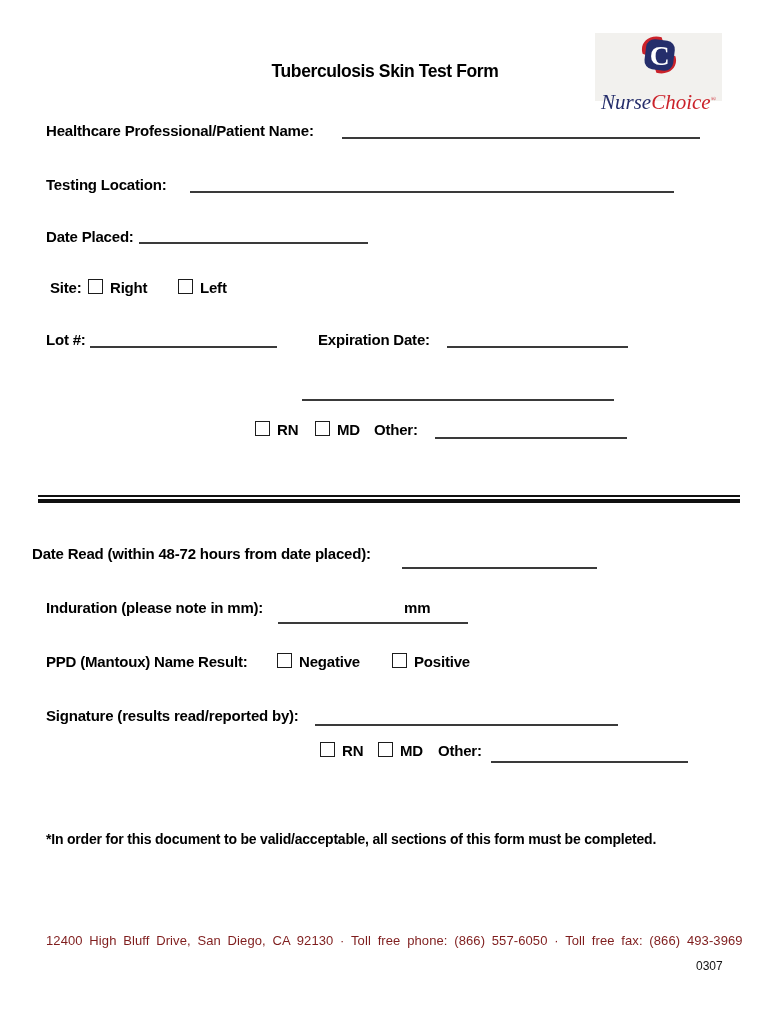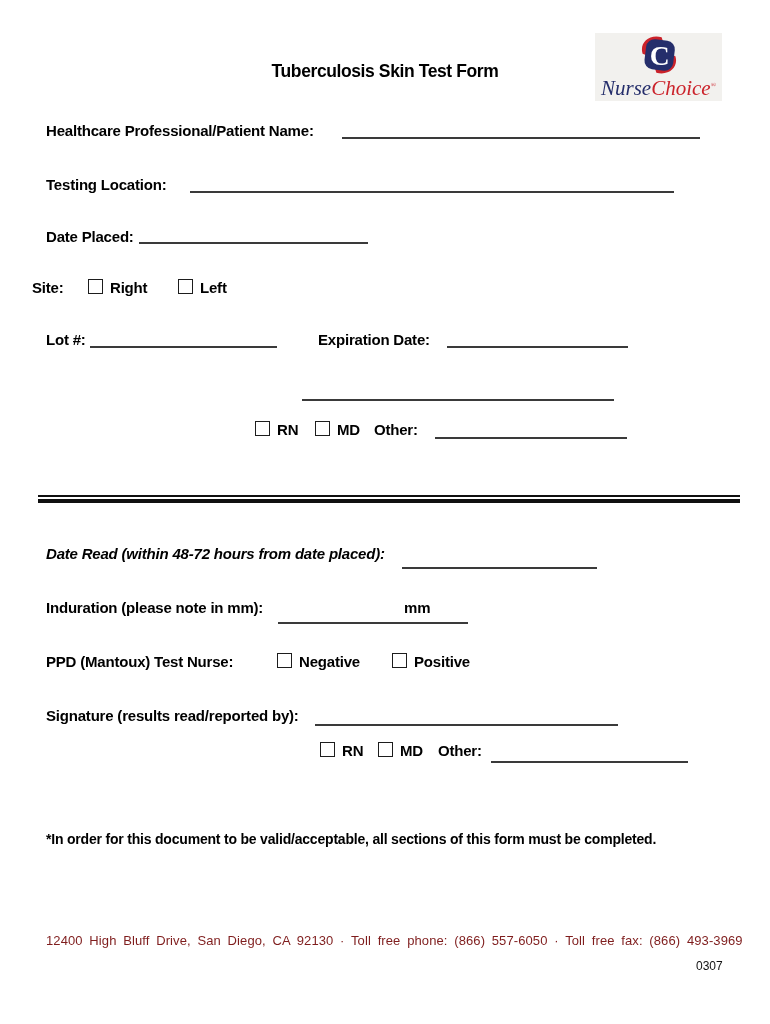--- a/index.html
+++ b/index.html
@@ -24,21 +24,21 @@
   }
   .rule { position:absolute; left:38px; width:702px; background:#101010; }
   .rule-thin  { top:495px; height:2px; }
   .rule-thick { top:499px; height:4px; }
   .logo-box {
     position:absolute; left:595px; top:33px; width:127px; height:68px;
     background:#f2f1ee; display:flex; flex-direction:column; align-items:center;
   }
   .logo-text {
     font-family:"Liberation Serif", serif; font-style:italic; font-size:21px;
-    line-height:1; margin-top:3px; white-space:nowrap;
+    line-height:1; margin-top:17px; white-space:nowrap;
   }
   .logo-nurse  { color:#252e6b; }
   .logo-choice { color:#cb222a; }
   .logo-reg    { color:#cb222a; font-size:7px; vertical-align:super; font-style:normal; }
   .note {
     position:absolute; left:46px; top:831px; font-weight:bold; font-size:14px;
     letter-spacing:-0.2px; white-space:nowrap;
   }
   .footer {
     position:absolute; left:46px; top:933px; font-size:13px; color:#7f1d1d;
@@ -70,21 +70,21 @@
 
   <div class="lbl" style="left:46px; top:122px;">Healthcare Professional/Patient Name:</div>
   <div class="line" style="left:342px; top:137px; width:358px;"></div>
 
   <div class="lbl" style="left:46px; top:176px;">Testing Location:</div>
   <div class="line" style="left:190px; top:191px; width:484px;"></div>
 
   <div class="lbl" style="left:46px; top:228px;">Date Placed:</div>
   <div class="line" style="left:139px; top:242px; width:229px;"></div>
 
-  <div class="lbl" style="left:32px; top:279px;">Site:</div>
+  <div class="lbl" style="left:50px; top:279px;">Site:</div>
   <span class="cb" style="left:88px; top:279px;"></span>
   <div class="lbl" style="left:110px; top:279px;">Right</div>
   <span class="cb" style="left:178px; top:279px;"></span>
   <div class="lbl" style="left:200px; top:279px;">Left</div>
 
   <div class="lbl" style="left:46px; top:331px;">Lot #:</div>
   <div class="line" style="left:90px; top:346px; width:187px;"></div>
   <div class="lbl" style="left:318px; top:331px;">Expiration Date:</div>
   <div class="line" style="left:447px; top:346px; width:181px;"></div>
 
@@ -93,28 +93,28 @@
   <span class="cb" style="left:255px; top:421px;"></span>
   <div class="lbl" style="left:277px; top:421px;">RN</div>
   <span class="cb" style="left:315px; top:421px;"></span>
   <div class="lbl" style="left:337px; top:421px;">MD</div>
   <div class="lbl" style="left:374px; top:421px;">Other:</div>
   <div class="line" style="left:435px; top:437px; width:192px;"></div>
 
   <div class="rule rule-thin"></div>
   <div class="rule rule-thick"></div>
 
-  <div class="lbl" style="left:46px; top:545px;font-style:italic;">Date Read (within 48-72 hours from date placed):</div>
+  <div class="lbl" style="left:32px; top:545px;">Date Read (within 48-72 hours from date placed):</div>
   <div class="line" style="left:402px; top:567px; width:195px;"></div>
 
   <div class="lbl" style="left:46px; top:599px;">Induration (please note in mm):</div>
   <div class="line" style="left:278px; top:622px; width:190px;"></div>
   <div class="lbl" style="left:404px; top:599px;">mm</div>
 
-  <div class="lbl" style="left:46px; top:653px;">PPD (Mantoux) Test Nurse:</div>
+  <div class="lbl" style="left:46px; top:653px;">PPD (Mantoux) Name Result:</div>
   <span class="cb" style="left:277px; top:653px;"></span>
   <div class="lbl" style="left:299px; top:653px;">Negative</div>
   <span class="cb" style="left:392px; top:653px;"></span>
   <div class="lbl" style="left:414px; top:653px;">Positive</div>
 
   <div class="lbl" style="left:46px; top:707px;">Signature (results read/reported by):</div>
   <div class="line" style="left:315px; top:724px; width:303px;"></div>
 
   <span class="cb" style="left:320px; top:742px;"></span>
   <div class="lbl" style="left:342px; top:742px;">RN</div>

